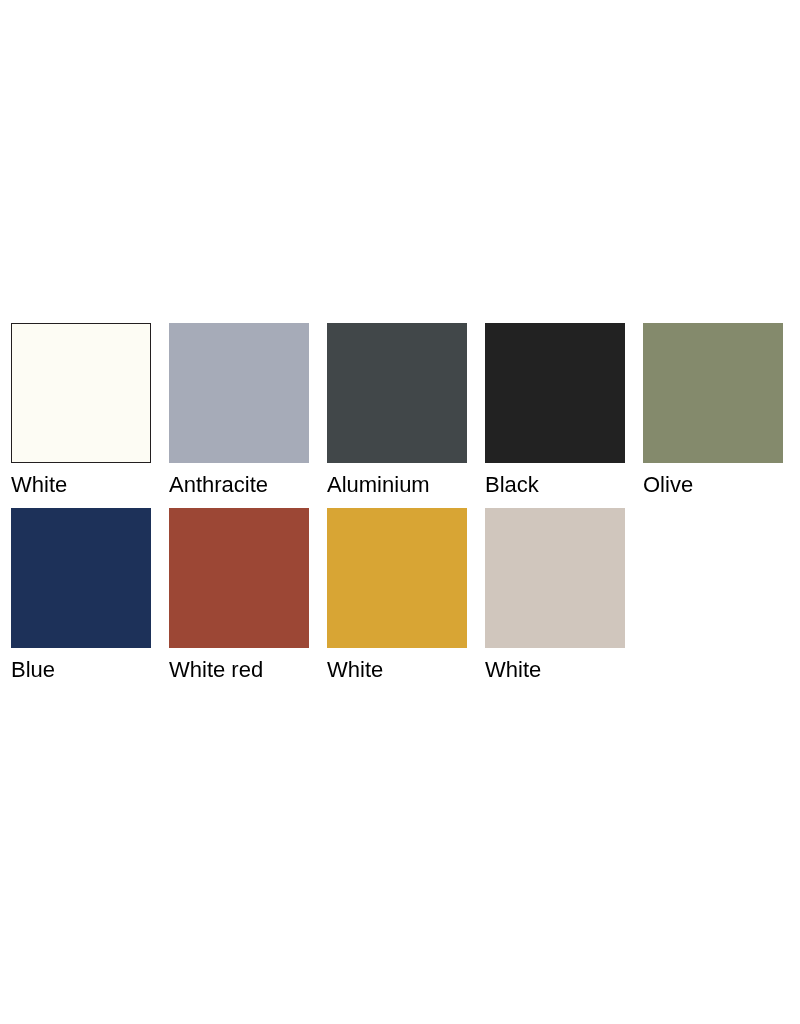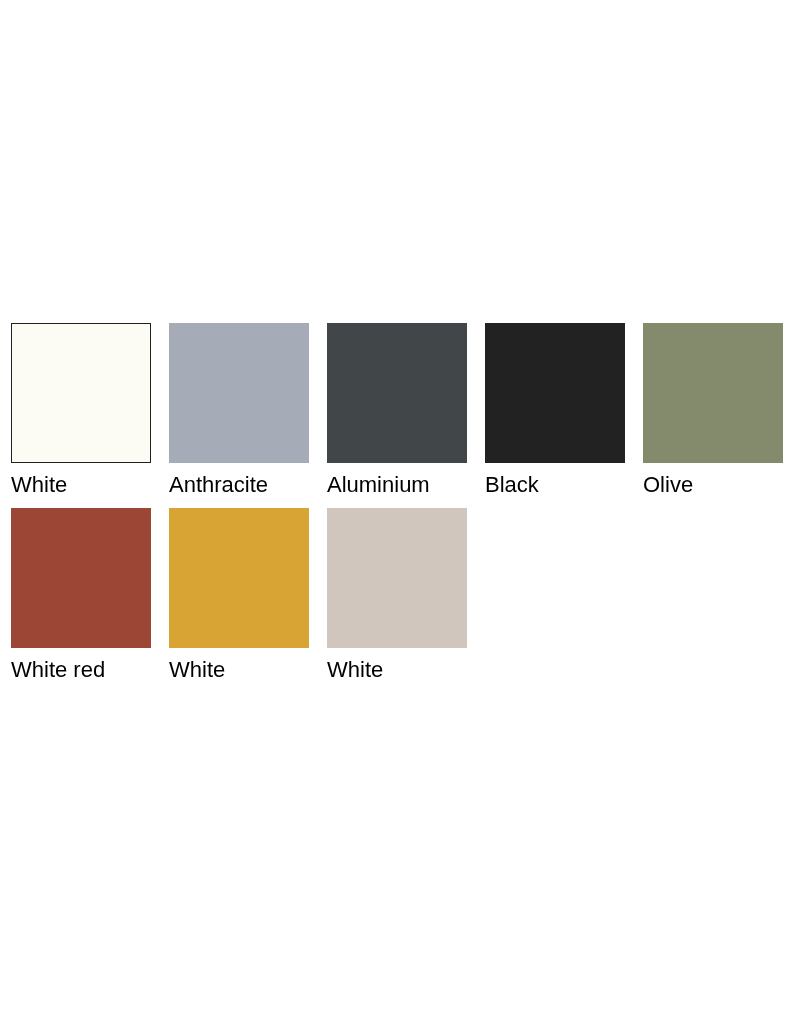--- a/index.html
+++ b/index.html
@@ -89,20 +89,24 @@
         <div class="swatch-chip" style="background: rgb(34, 34, 34);"></div>
         <span class="swatch-label">Black</span>
       </div>
       <div class="swatch-cell">
         <div class="swatch-chip" style="background: rgb(132, 138, 108);"></div>
         <span class="swatch-label">Olive</span>
       </div>
     </div>
     <div class="swatch-row">
       <div class="swatch-cell">
+        <div class="swatch-chip" style="background: rgb(29, 49, 89);"></div>
+        <span class="swatch-label">Blue</span>
+      </div>
+      <div class="swatch-cell">
         <div class="swatch-chip" style="background: rgb(156, 71, 53);"></div>
         <span class="swatch-label">White red</span>
       </div>
       <div class="swatch-cell">
         <div class="swatch-chip" style="background: rgb(216, 165, 52);"></div>
         <span class="swatch-label">White</span>
       </div>
       <div class="swatch-cell">
         <div class="swatch-chip" style="background: rgb(208, 198, 189);"></div>
         <span class="swatch-label">White</span>

